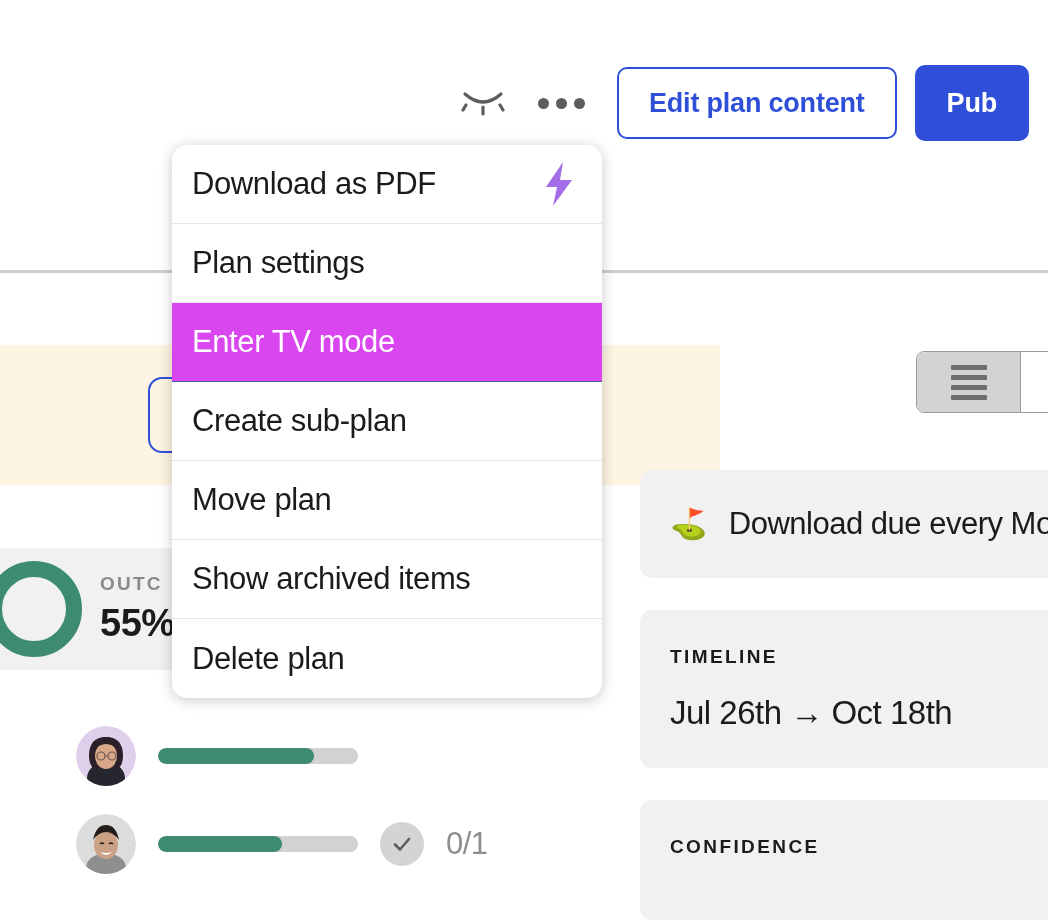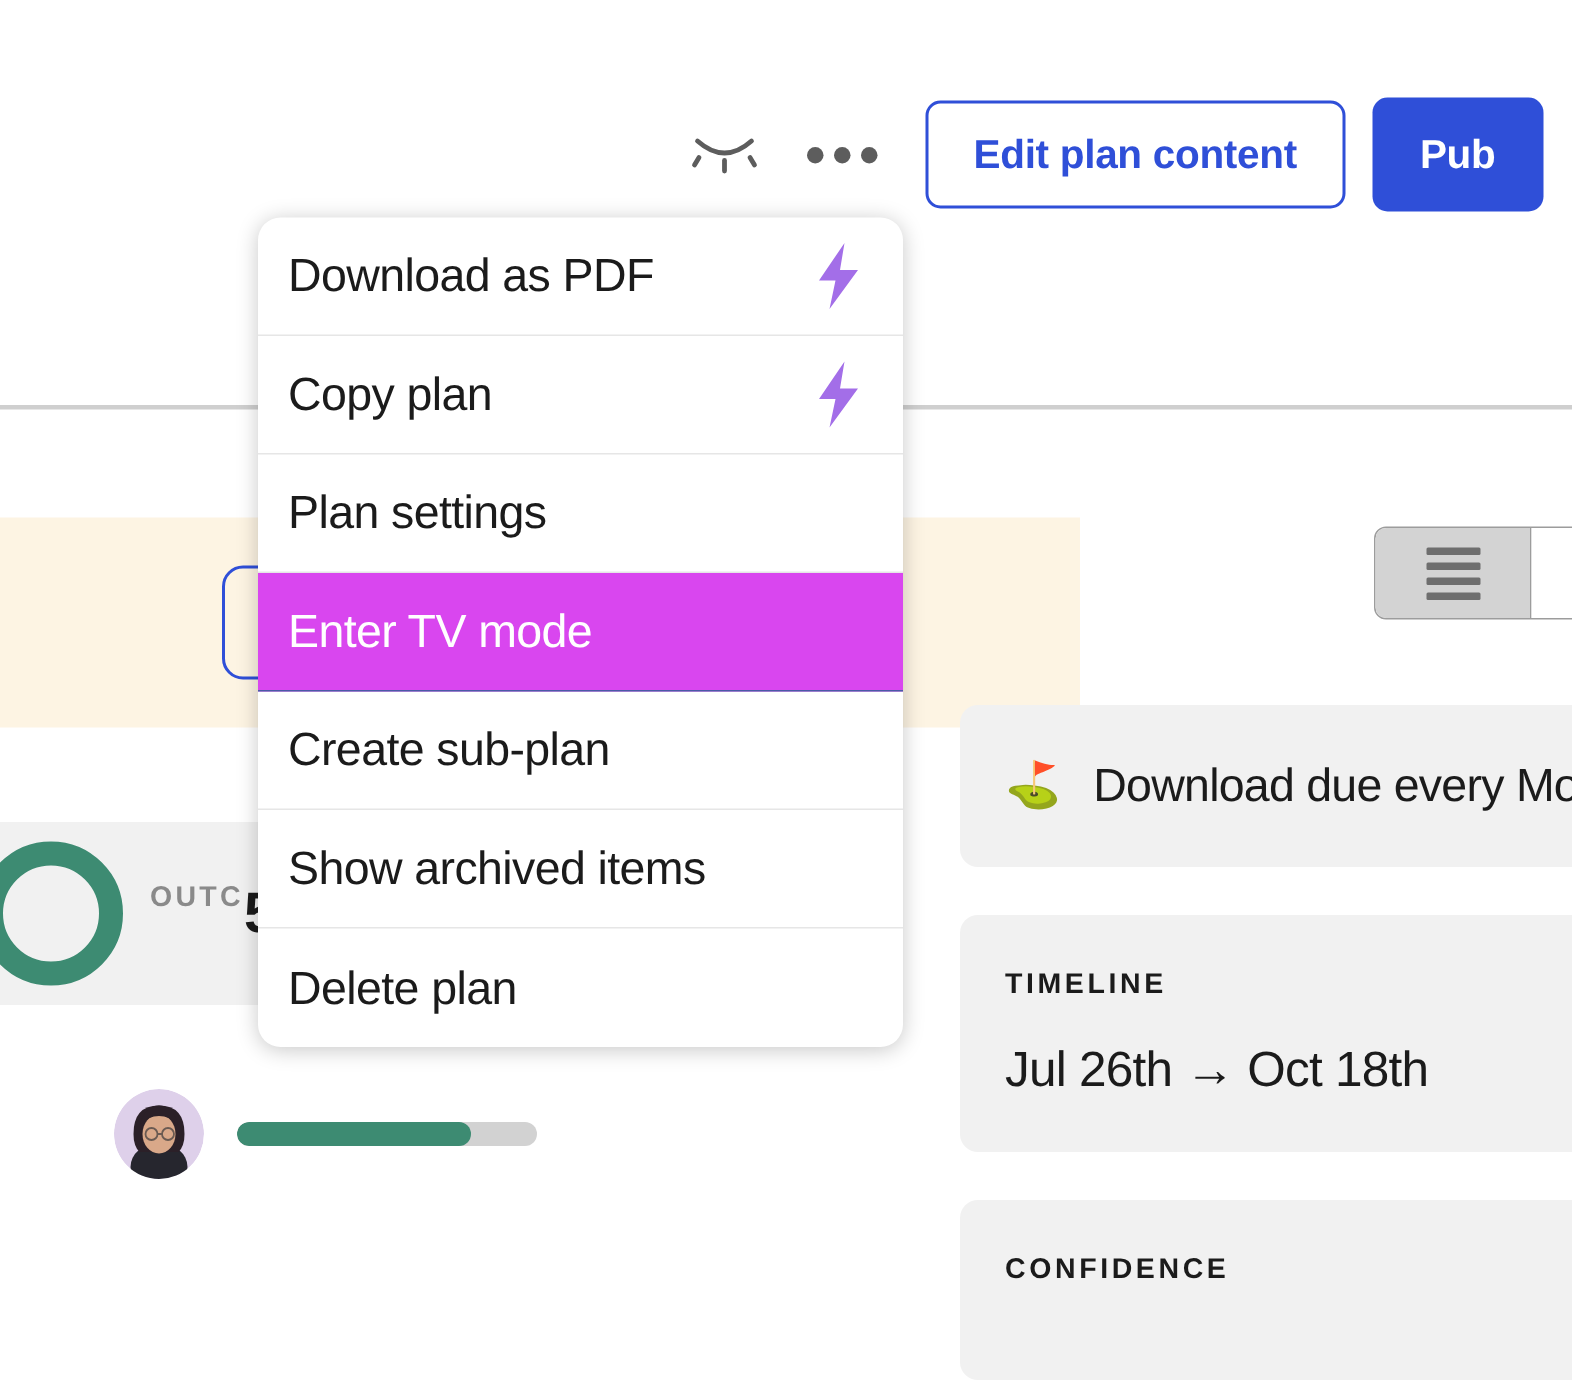--- a/index.html
+++ b/index.html
@@ -138,21 +138,21 @@
     position: relative;
     width: 104px;
     height: 104px;
     margin-left: -18px;
     flex: none;
   }
   .ring-wrap svg { display: block; }
   .outcome-text {
     margin-left: 14px;
     display: flex;
-    flex-direction: row;
+    flex-direction: column;
     justify-content: center;
   }
   .outcome-label {
     font-size: 19px;
     font-weight: 700;
     letter-spacing: 2.2px;
     color: #8a8a8a;
     margin-bottom: 7px;
   }
   .outcome-value {
@@ -364,20 +364,42 @@
         <circle cx="25" cy="30" r="4" fill="none" stroke="#6a5a52" stroke-width="1.2"></circle>
         <circle cx="36" cy="30" r="4" fill="none" stroke="#6a5a52" stroke-width="1.2"></circle>
         <path d="M29 30 h3" stroke="#6a5a52" stroke-width="1.2"></path>
       </svg>
     </div>
     <div class="progress-track">
       <div class="progress-fill" style="width:78%"></div>
     </div>
   </div>
 
+  <div class="member-row">
+    <div class="avatar">
+      <svg width="60" height="60" viewBox="0 0 60 60">
+        <circle cx="30" cy="30" r="30" fill="#dcdcdc"></circle>
+        <ellipse cx="30" cy="54" rx="20" ry="15" fill="#8e8e8e"></ellipse>
+        <ellipse cx="30" cy="31" rx="12" ry="14" fill="#caa184"></ellipse>
+        <path d="M17 26 q3 -15 13 -15 q10 0 13 15 q-6 -8 -13 -8 q-7 0 -13 8 z" fill="#241d1a"></path>
+        <path d="M24 30 q2 -2 4 0" stroke="#241d1a" stroke-width="1.6" fill="none"></path>
+        <path d="M33 30 q2 -2 4 0" stroke="#241d1a" stroke-width="1.6" fill="none"></path>
+        <path d="M24 38 q6 6 12 0 q-6 2 -12 0 z" fill="#ffffff"></path>
+      </svg>
+    </div>
+    <div class="progress-track">
+      <div class="progress-fill" style="width:62%"></div>
+    </div>
+    <div class="check-circle">
+      <svg width="24" height="24" viewBox="0 0 24 24">
+        <path d="M5 12.5 L10 17.5 L19 7" fill="none" stroke="#5e5e5e" stroke-width="2.6" stroke-linecap="round" stroke-linejoin="round"></path>
+      </svg>
+    </div>
+    <div class="count-label">0/1</div>
+  </div>
 
 </div>
 
 <div class="view-toggle">
   <div class="seg active">
     <span class="hamburger">
       <i></i>
         <i></i>
         <i></i>
         <i></i>
@@ -435,41 +457,36 @@
 
   <div class="menu-item">
     <span class="label">Download as PDF</span>
     <span class="bolt-icon">
       <svg width="42" height="48" viewBox="0 0 42 48">
         <path d="M25 2 L8 27 L19 27 L15 46 L34 20 L22 20 Z" fill="#a36ee8"></path>
       </svg>
     </span>
   </div>
 
-  <div class="menu-item">
-    <span class="label">Copy plan</span>
-    <span class="bolt-icon">
-      <svg width="42" height="48" viewBox="0 0 42 48">
-        <path d="M25 2 L8 27 L19 27 L15 46 L34 20 L22 20 Z" fill="#a36ee8"></path>
-      </svg>
-    </span>
-  </div>
 
   <div class="menu-item">
     <span class="label">Plan settings</span>
   </div>
 
   <div class="menu-item highlighted">
     <span class="label">Enter TV mode</span>
   </div>
 
   <div class="menu-item">
     <span class="label">Create sub-plan</span>
   </div>
 
+  <div class="menu-item">
+    <span class="label">Move plan</span>
+  </div>
 
   <div class="menu-item">
     <span class="label">Show archived items</span>
   </div>
 
   <div class="menu-item">
     <span class="label">Delete plan</span>
   </div>
 
 </div>

